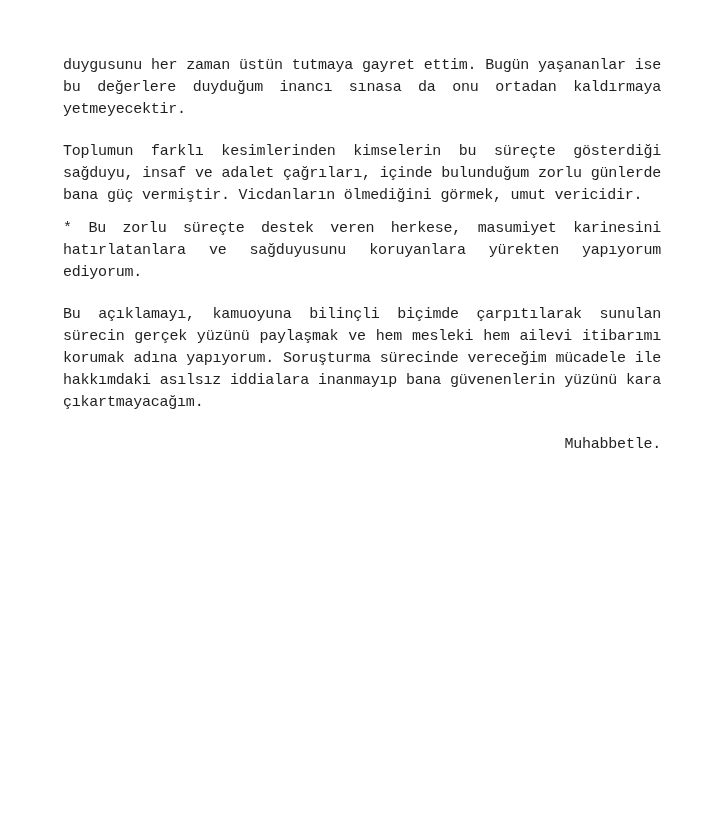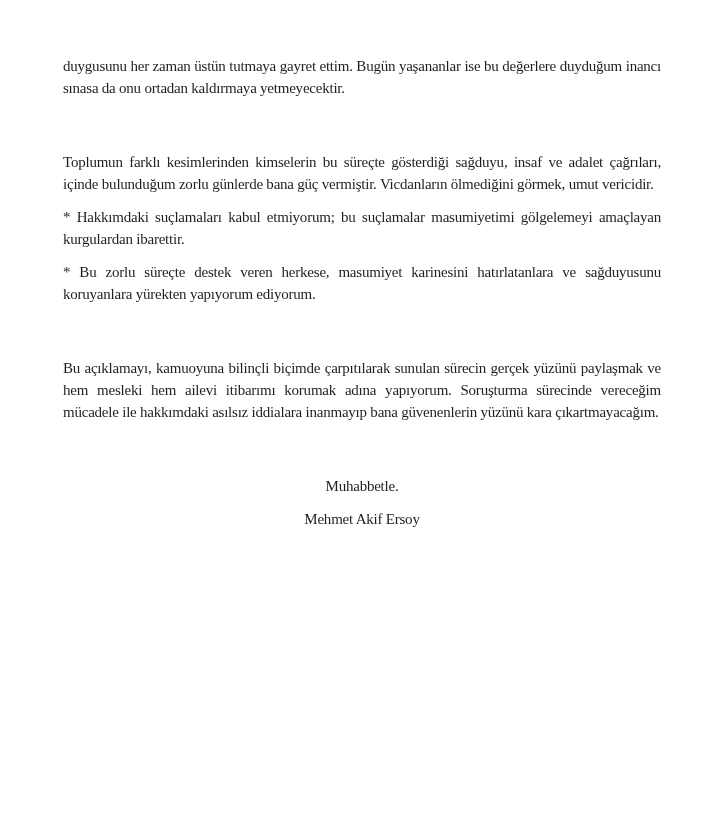--- a/index.html
+++ b/index.html
@@ -13,41 +13,39 @@
     overflow: hidden;
     box-sizing: border-box;
   }
   .page {
     box-sizing: border-box;
     width: 724px;
     height: 824px;
     padding: 55px 63px 20px 63px;
     background: #ffffff;
     color: #1f1f1f;
-    font-family: Liberation Serif, serif;
+    font-family: Liberation Mono, monospace;
   }
   .page p {
     margin: 0 0 11px 0;
     font-size: 15px;
     line-height: 22px;
     letter-spacing: -0.015em;
     text-align: justify;
     color: #1f1f1f;
   }
   .page p.gap-before {
-    margin-top: 52px;
+    margin-top: 20px;
   }
   .page p.no-justify {
-    text-align: center;
+    text-align: right;
   }
 </style>
 </head>
 <body>
 
 <div class="page">
   <p>duygusunu her zaman üstün tutmaya gayret ettim. Bugün yaşananlar ise bu değerlere duyduğum inancı sınasa da onu ortadan kaldırmaya yetmeyecektir.</p>
   <p class="gap-before">Toplumun farklı kesimlerinden kimselerin bu süreçte gösterdiği sağduyu, insaf ve adalet çağrıları, içinde bulunduğum zorlu günlerde bana güç vermiştir. Vicdanların ölmediğini görmek, umut vericidir.</p>
-  <p>* Hakkımdaki suçlamaları kabul etmiyorum; bu suçlamalar masumiyetimi gölgelemeyi amaçlayan kurgulardan ibarettir.</p>
   <p>* Bu zorlu süreçte destek veren herkese, masumiyet karinesini hatırlatanlara ve sağduyusunu koruyanlara yürekten yapıyorum ediyorum.</p>
   <p class="gap-before">Bu açıklamayı, kamuoyuna bilinçli biçimde çarpıtılarak sunulan sürecin gerçek yüzünü paylaşmak ve hem mesleki hem ailevi itibarımı korumak adına yapıyorum. Soruşturma sürecinde vereceğim mücadele ile hakkımdaki asılsız iddialara inanmayıp bana güvenenlerin yüzünü kara çıkartmayacağım.</p>
   <p class="gap-before no-justify">Muhabbetle.</p>
-  <p class="no-justify">Mehmet Akif Ersoy</p>
 </div>
 
 </body></html>

